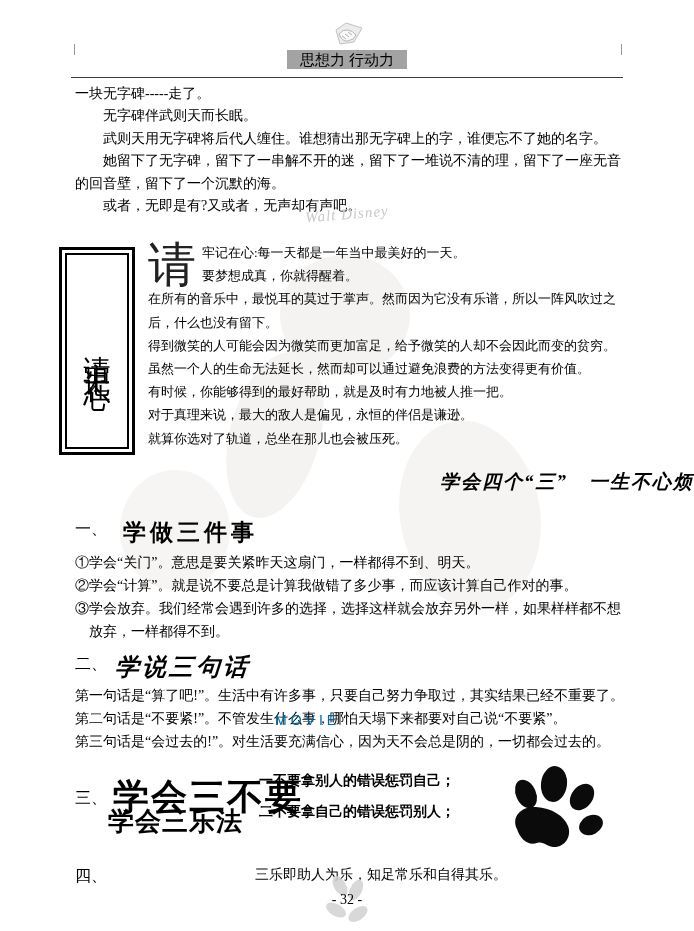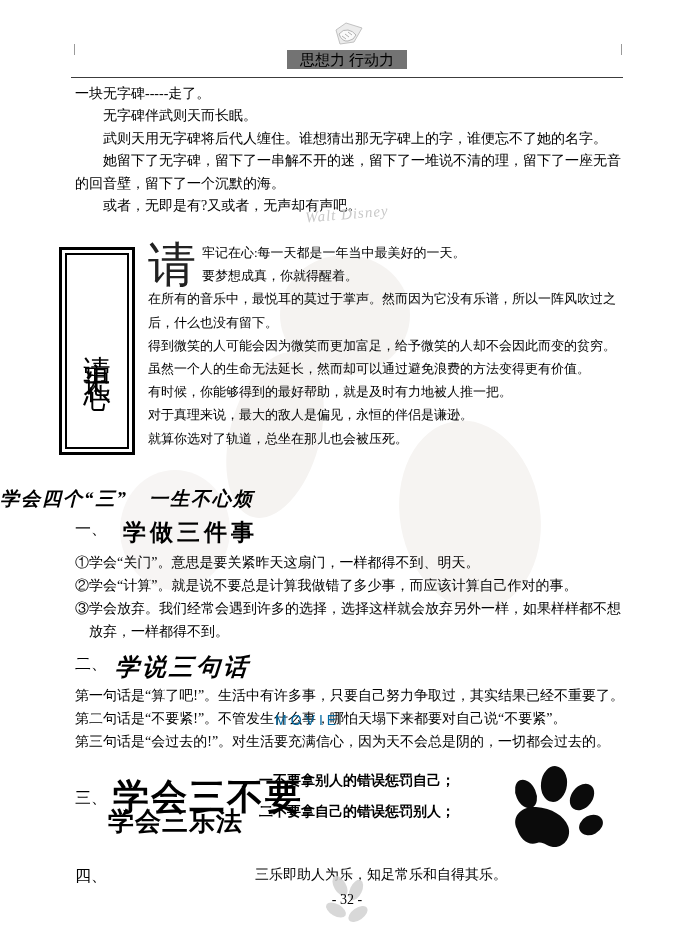--- a/index.html
+++ b/index.html
@@ -5,21 +5,21 @@
   html,body { margin:0; padding:0; background:#888; }
   .page {
     position:relative; width:694px; height:931px; margin:0 auto;
     background:#ffffff; overflow:hidden; color:#000;
     font-family:"Liberation Serif","DejaVu Serif",serif;
   }
   
   .hand-icon { position:absolute; top:20px; left:330px; }
   .header-title-wrap { position:absolute; top:51px; left:0; width:100%; text-align:center;
     font-family:"Liberation Sans","DejaVu Sans",sans-serif; font-size:15px; }
-  .header-title-wrap span { background:#737373; padding:1px 13px; }
+  .header-title-wrap span { background:#a3a3a3; padding:1px 13px; }
   .header-rule { position:absolute; top:77px; left:71px; width:552px; height:0; border-top:1px solid #3c3c3c; }
   .crop-tick { position:absolute; top:44px; width:1px; height:11px; background:#9a9a9a; }
   .tick-l { left:74px; } .tick-r { left:621px; }
   
   .intro { position:absolute; top:83px; left:75px; width:548px; font-size:14px; line-height:22.4px; }
   .intro p { margin:0; text-indent:2em; }
   .intro p.flush { text-indent:0; }
   
   .wm-disney { position:absolute; top:206px; left:0; width:100%; text-align:center;
     color:#c9c9c9; font-style:italic; font-size:15px; transform:rotate(-5deg);
@@ -37,22 +37,22 @@
   .vbox-inner { box-sizing:border-box; width:100%; height:100%; border:2px solid #000;
     display:flex; align-items:center; justify-content:center;
     writing-mode:vertical-rl; text-orientation:upright;
     font-size:27px; letter-spacing:7px; font-family:"Liberation Serif",serif; }
   .quote-text { position:absolute; left:148px; top:241px; width:478px;
     font-size:13px; line-height:23.2px; }
   .quote-text p { margin:0; }
   .dropcap { float:left; font-size:48px; line-height:44px; padding:2px 6px 0 0; color:#222;
     font-weight:400; }
   
-  .art-title { position:absolute; top:469px; left:0; width:100%; text-align:left;
-    font-size:19px; font-weight:bold; font-style:italic; letter-spacing:2px;margin-top:17px; }
+  .art-title { position:absolute; top:469px; left:0; width:100%; text-align:right;
+    font-size:19px; font-weight:bold; font-style:italic; letter-spacing:2px; }
   .sec-head { position:absolute; left:75px; font-size:16px; }
   .sec-head .num { vertical-align:6px; }
   .sec-head .hd { font-family:"Liberation Sans","DejaVu Sans",sans-serif; font-weight:bold; }
   .sec1-head { top:517px; }
   .sec1-head .hd { font-size:23px; letter-spacing:4px; margin-left:16px;
     text-shadow:1px 0 0 #fff inset; }
   .sec2-head { top:651px; }
   .sec2-head .hd { font-size:24px; letter-spacing:3px; margin-left:8px;
     font-style:italic; transform:skewX(-4deg); display:inline-block; }
   .sec-items { position:absolute; left:75px; width:552px; font-size:14px; line-height:23px; }

